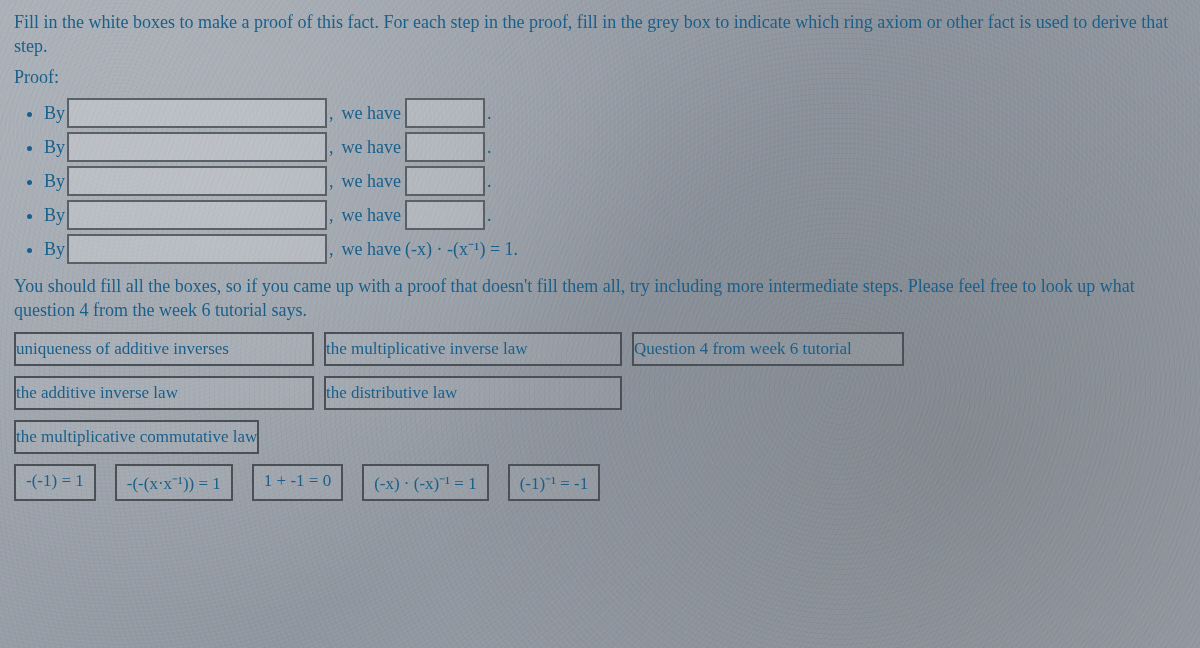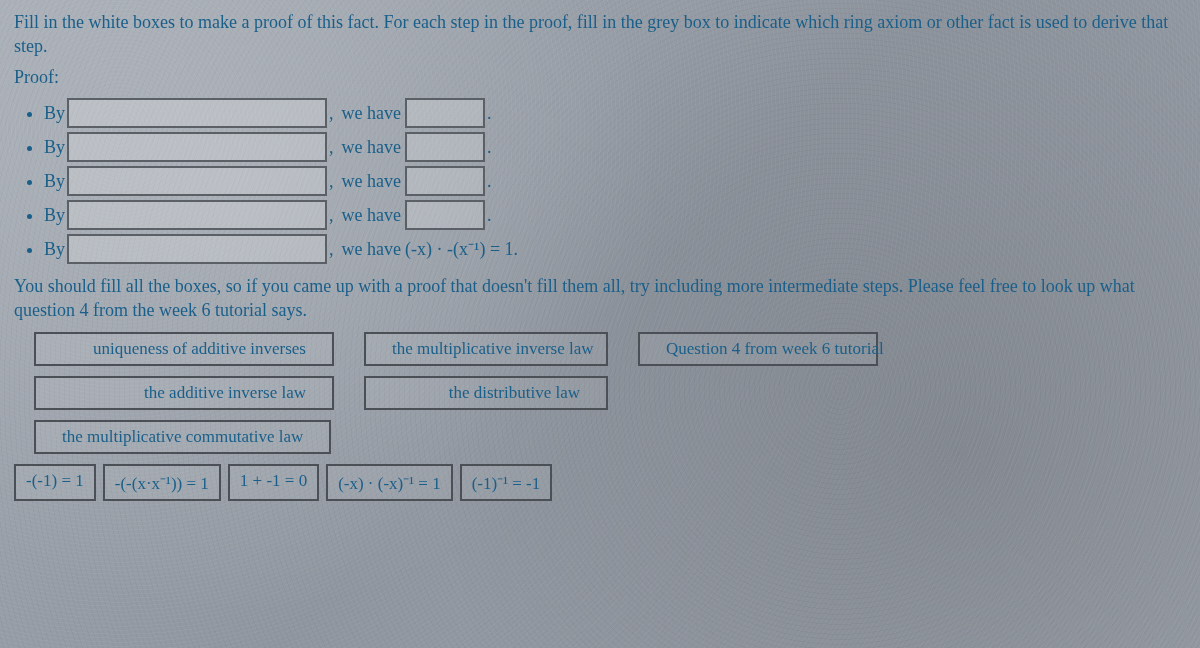--- a/index.html
+++ b/index.html
@@ -48,34 +48,33 @@
     vertical-align: middle;
   }
   input.box.reason { width: 260px; }
   input.box.result { width: 80px; }
   .note p { margin: 8px 0 4px 0; line-height: 1.35; }
   .choices { margin-top: 10px; }
   .choice-row { display:flex; gap:10px; margin-bottom: 10px; }
   .choice {
     border: 2px solid #4a5056;
     background: rgba(255,255,255,0.08);
-    padding: 5px 26px;
+    padding: 5px 0;
     font-size: 17px;
     color: #1a5f8a;
     cursor: grab;
     user-select: none;
     white-space: nowrap;
-    text-align: right;
-    margin-left: 20px;
+    text-align: left;
   }
   .choice.w1 { width: 300px; }
-  .choice.w2 { width: 244px; }
-  .choice.w3 { width: 240px; }
+  .choice.w2 { width: 298px; }
+  .choice.w3 { width: 272px; }
   .choice.auto { width:auto; }
-  .math-row { display:flex; gap:7px; margin-top: 2px; }
+  .math-row { display:flex; gap:19px; margin-top: 2px; }
   .math-choice {
     border: 2px solid #4a5056;
     background: rgba(255,255,255,0.08);
     padding: 5px 10px;
     font-size: 17px;
     color: #1a5f8a;
     cursor: grab;
     user-select: none;
     white-space: nowrap;
   }

